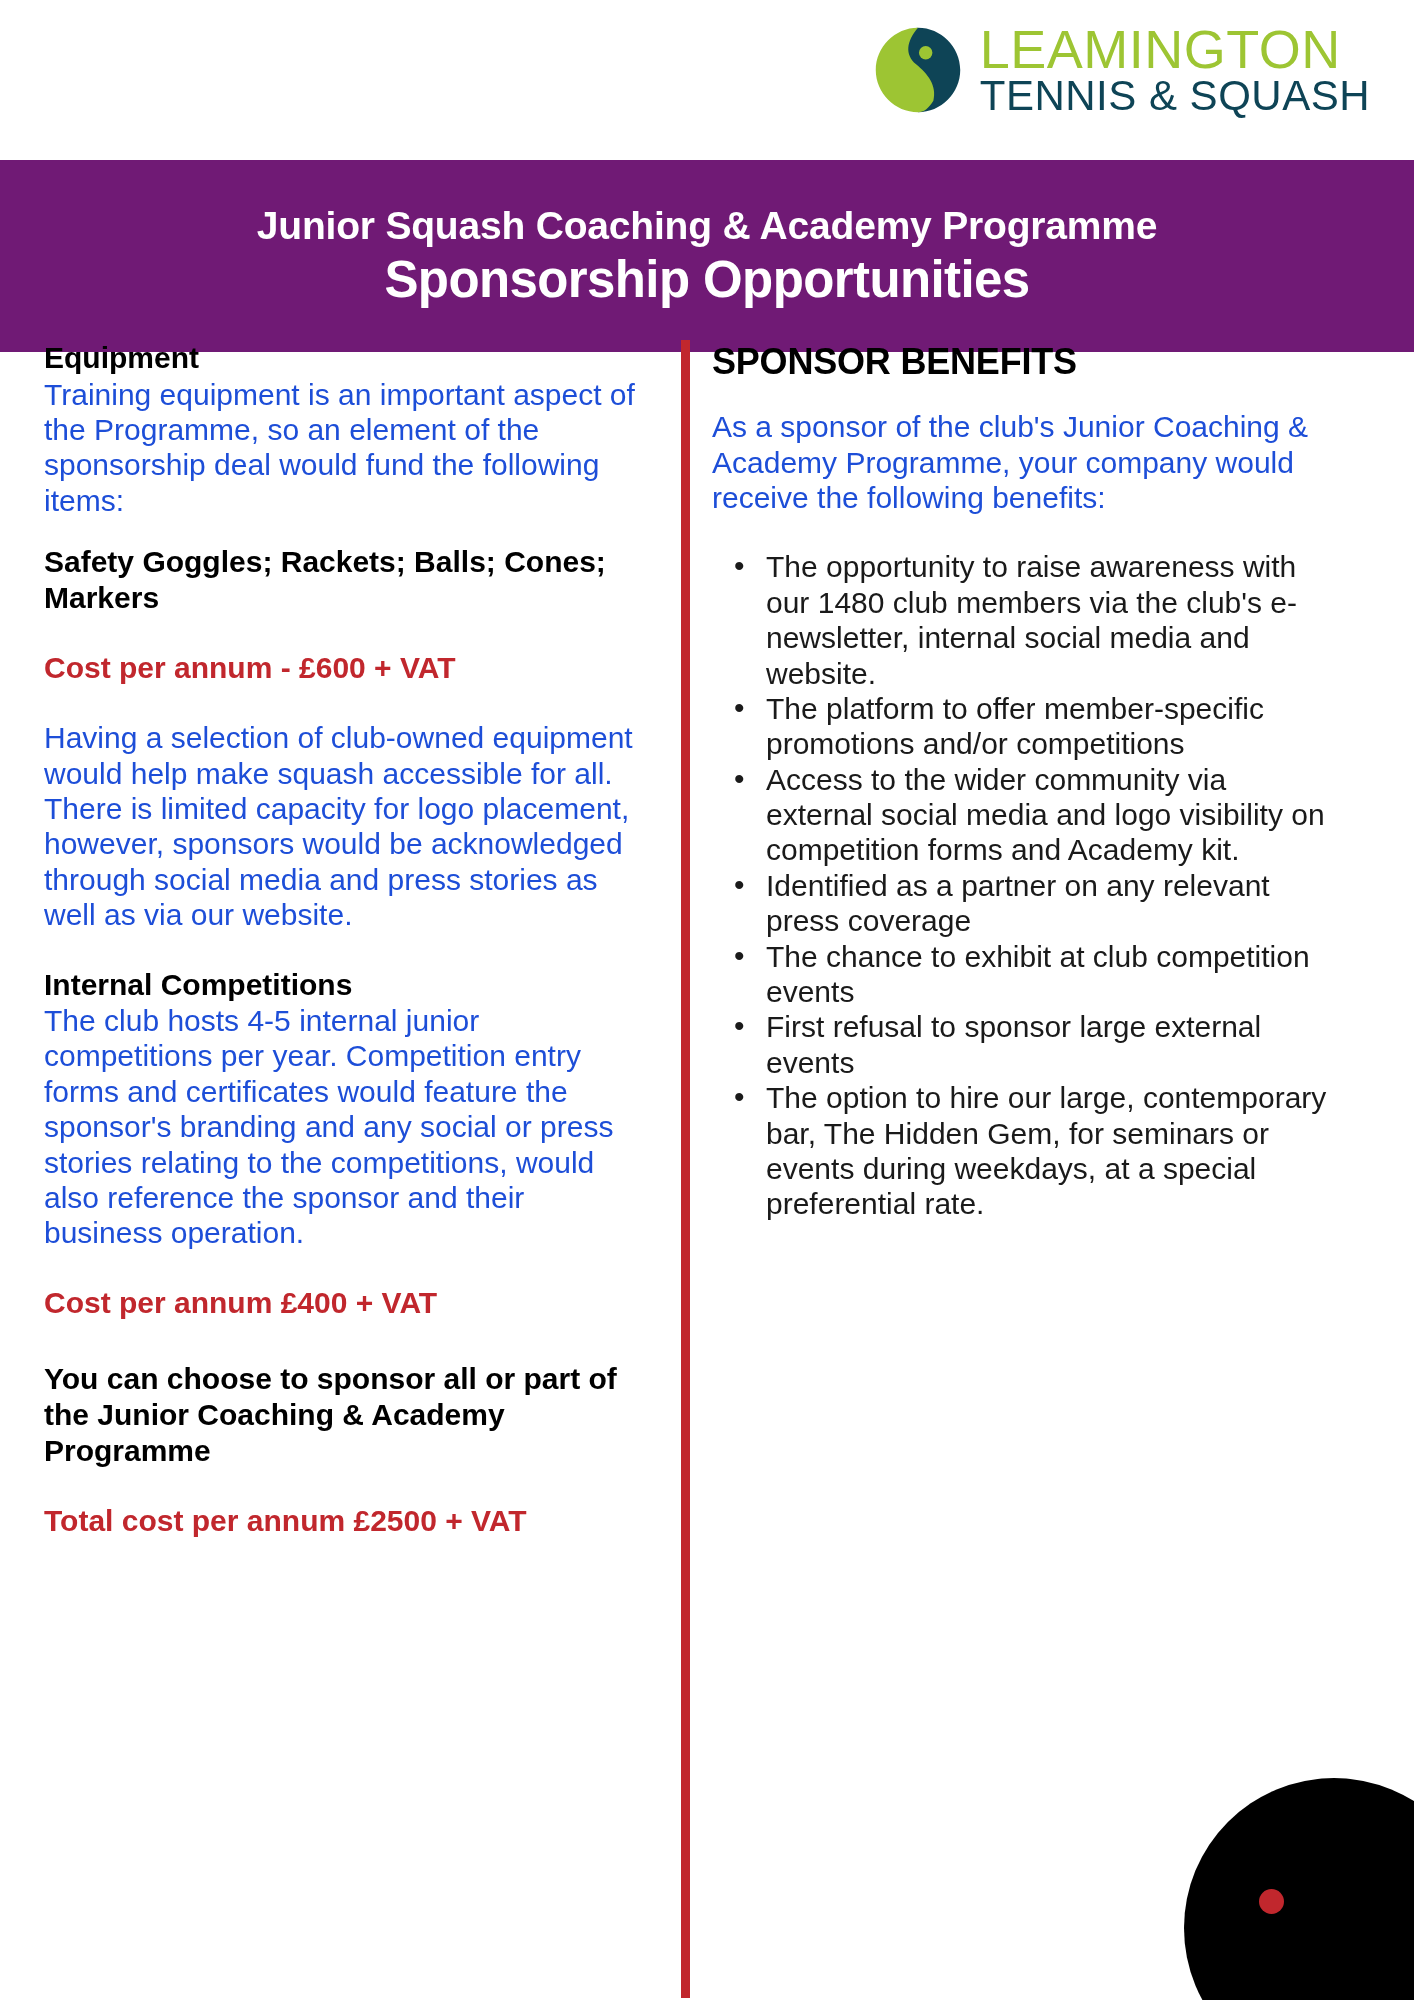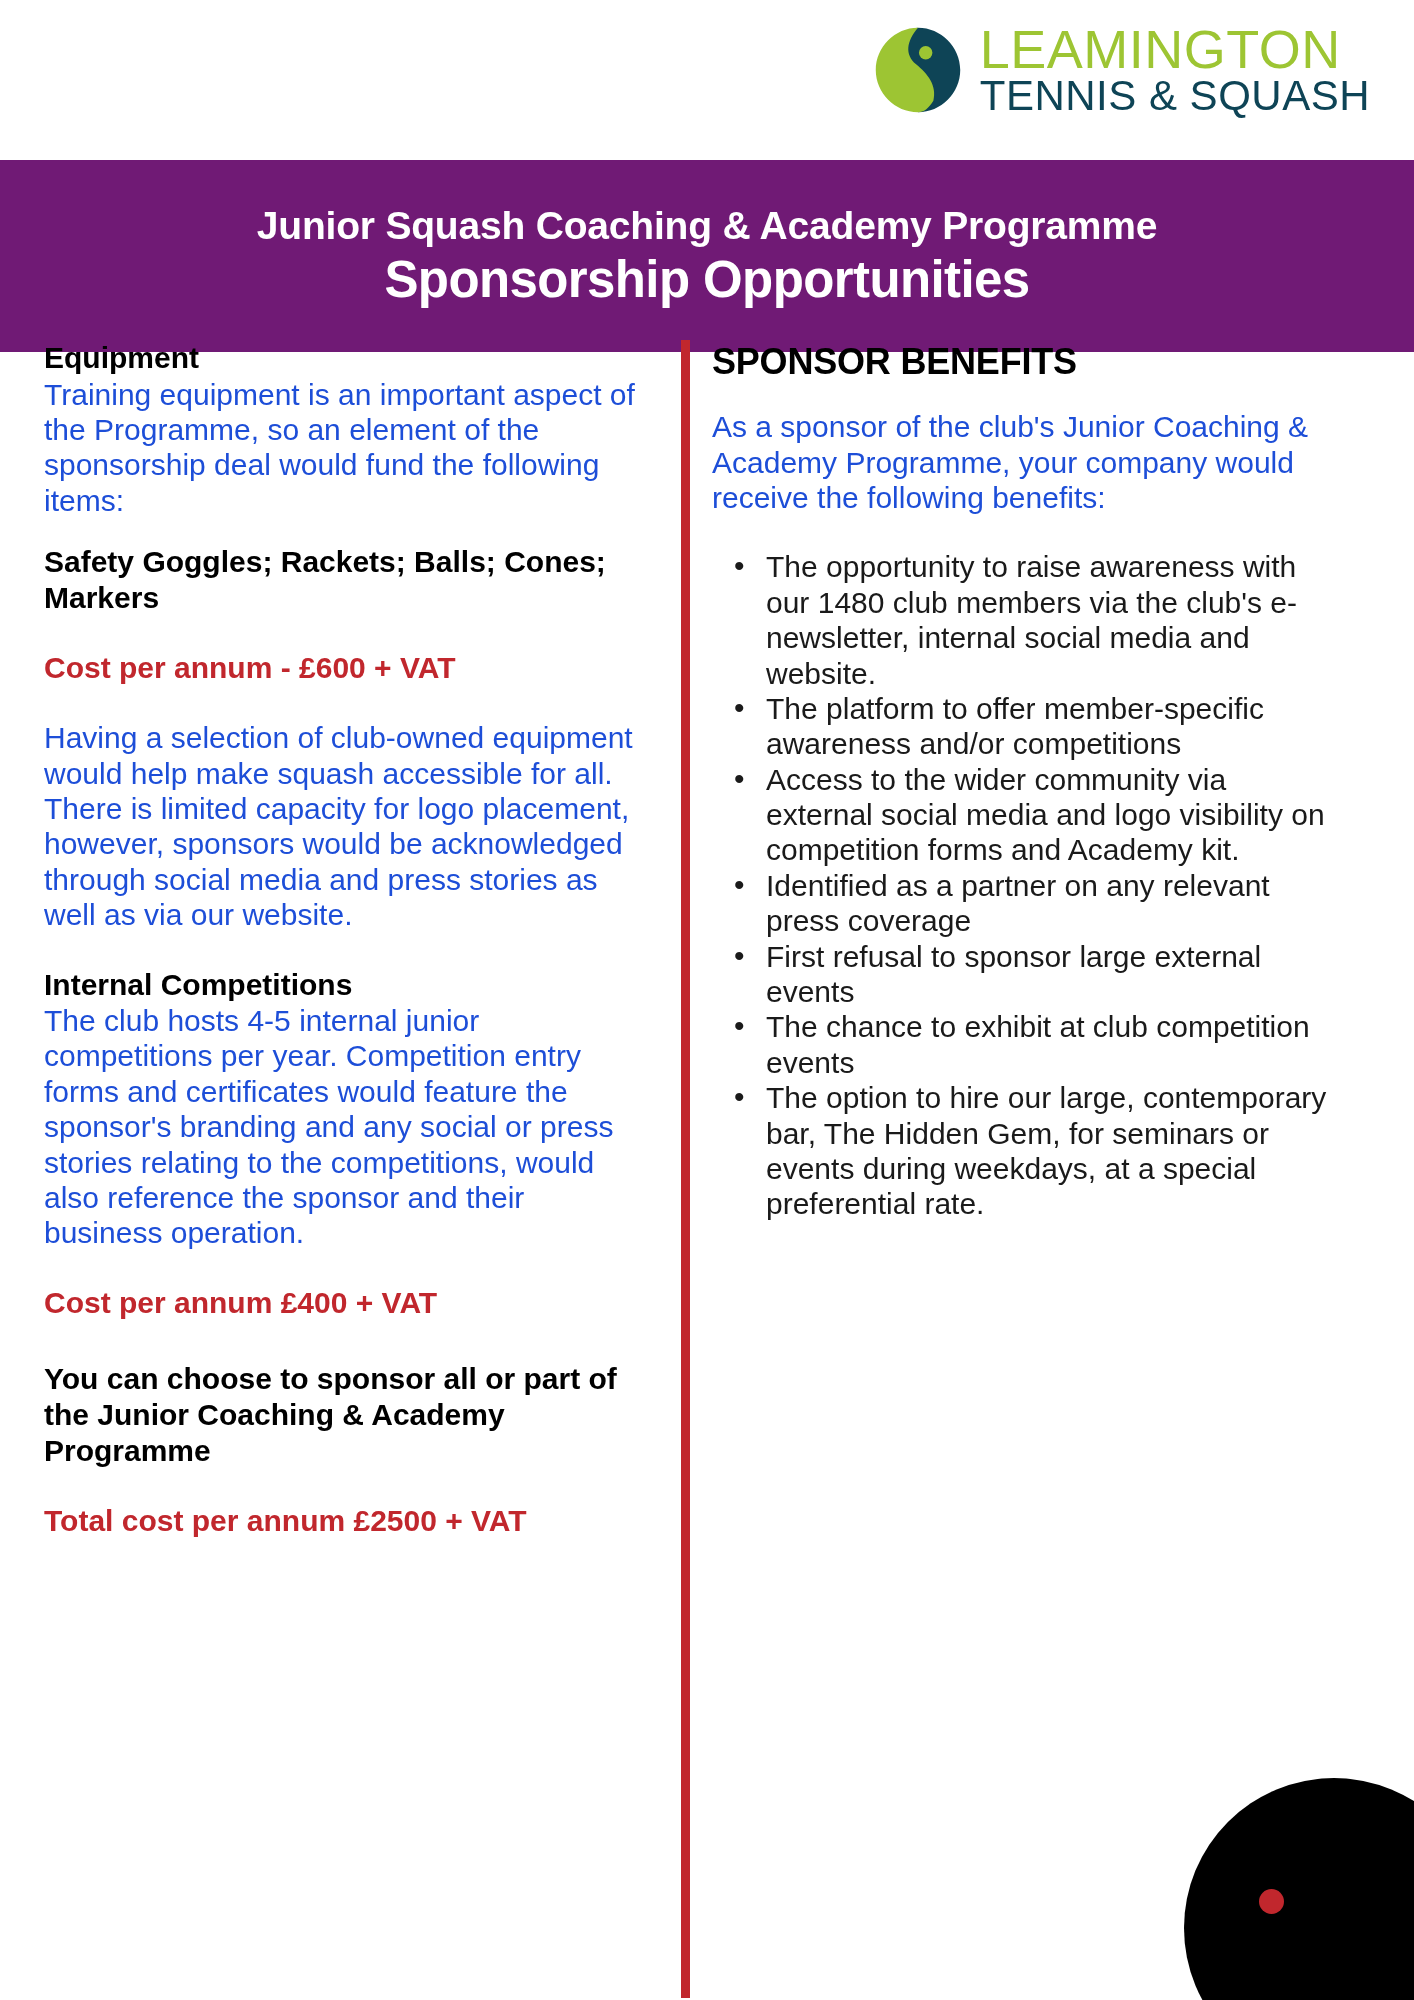--- a/index.html
+++ b/index.html
@@ -252,25 +252,25 @@
       <div class="red-p">Total cost per annum £2500 + VAT</div>
     </div>
 
     <div class="col col-right">
       <div class="h-main">SPONSOR BENEFITS</div>
       <div class="gap-sm"></div>
       <div class="body-p">As a sponsor of the club's Junior Coaching &amp; Academy Programme, your company would receive the following benefits:</div>
       <div class="gap-md"></div>
       <ul class="benefits">
         <li>The opportunity to raise awareness with our 1480 club members via the club's e-newsletter, internal social media and website.</li>
-        <li>The platform to offer member-specific awareness and/or competitions</li>
+        <li>The platform to offer member-specific promotions and/or competitions</li>
         <li>Access to the wider community via external social media and logo visibility on competition forms and Academy kit.</li>
         <li>Identified as a partner on any relevant press coverage</li>
+        <li>The chance to exhibit at club competition events</li>
         <li>First refusal to sponsor large external events</li>
-        <li>The chance to exhibit at club competition events</li>
         <li>The option to hire our large, contemporary bar, The Hidden Gem, for seminars or events during weekdays, at a special preferential rate.</li>
       </ul>
     </div>
   </div>
 
   <div class="ball"></div>
   <div class="ball-dot"></div>
 
 
 </div>

